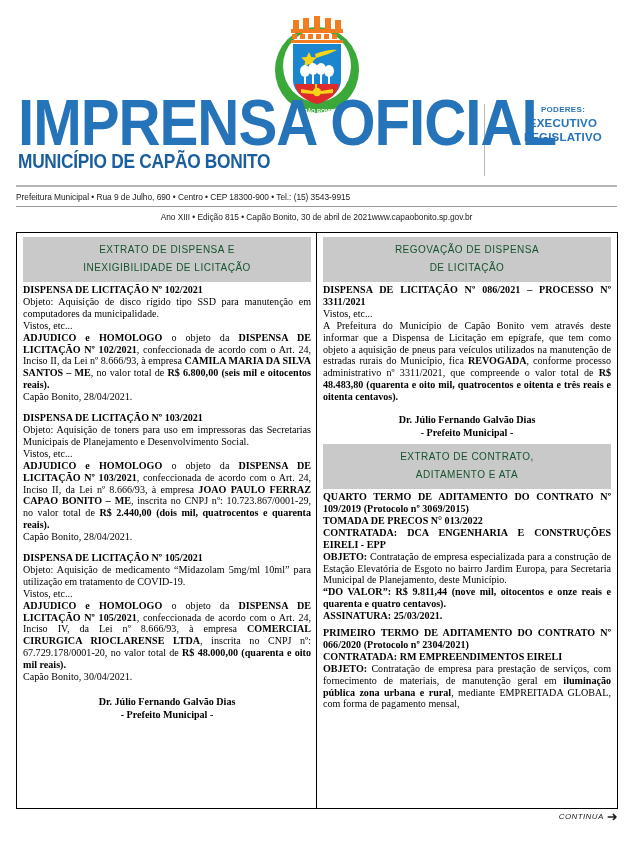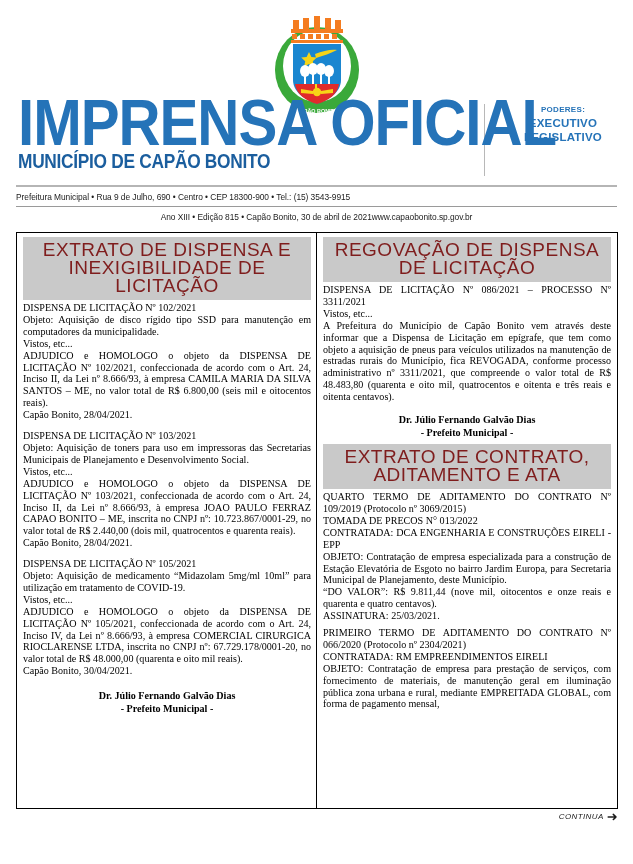--- a/index.html
+++ b/index.html
@@ -146,38 +146,38 @@
   }
   .col-right {
     width: 50%;
     padding: 4px 6px 0 6px;
   }
 
   .sec-header {
     background: #c9c9c9;
     text-align: center;
     font-family: "Liberation Sans", sans-serif;
-    font-size: 19px;
+    font-size: 10px;
     line-height: 18px;
     letter-spacing: 0.5px;
-    color: #7f1d1d;
+    color: #14532d;
     padding: 4px 2px 5px 2px;
     margin-bottom: 2px;
   }
 
   .art {
     font-family: "Liberation Serif", serif;
     font-size: 10.1px;
     line-height: 11.9px;
     text-align: justify;
     color: #000;
     margin: 0;
   }
   .art p { margin: 0; }
-  .art b, .art strong { font-weight: normal; }
+  .art b, .art strong { font-weight: bold; }
   .spacer { height: 9px; }
   .spacer-sm { height: 5px; }
 
   .sig {
     text-align: center;
     font-weight: bold;
     font-size: 10.1px;
     line-height: 12.5px;
     margin-top: 13px;
   }

